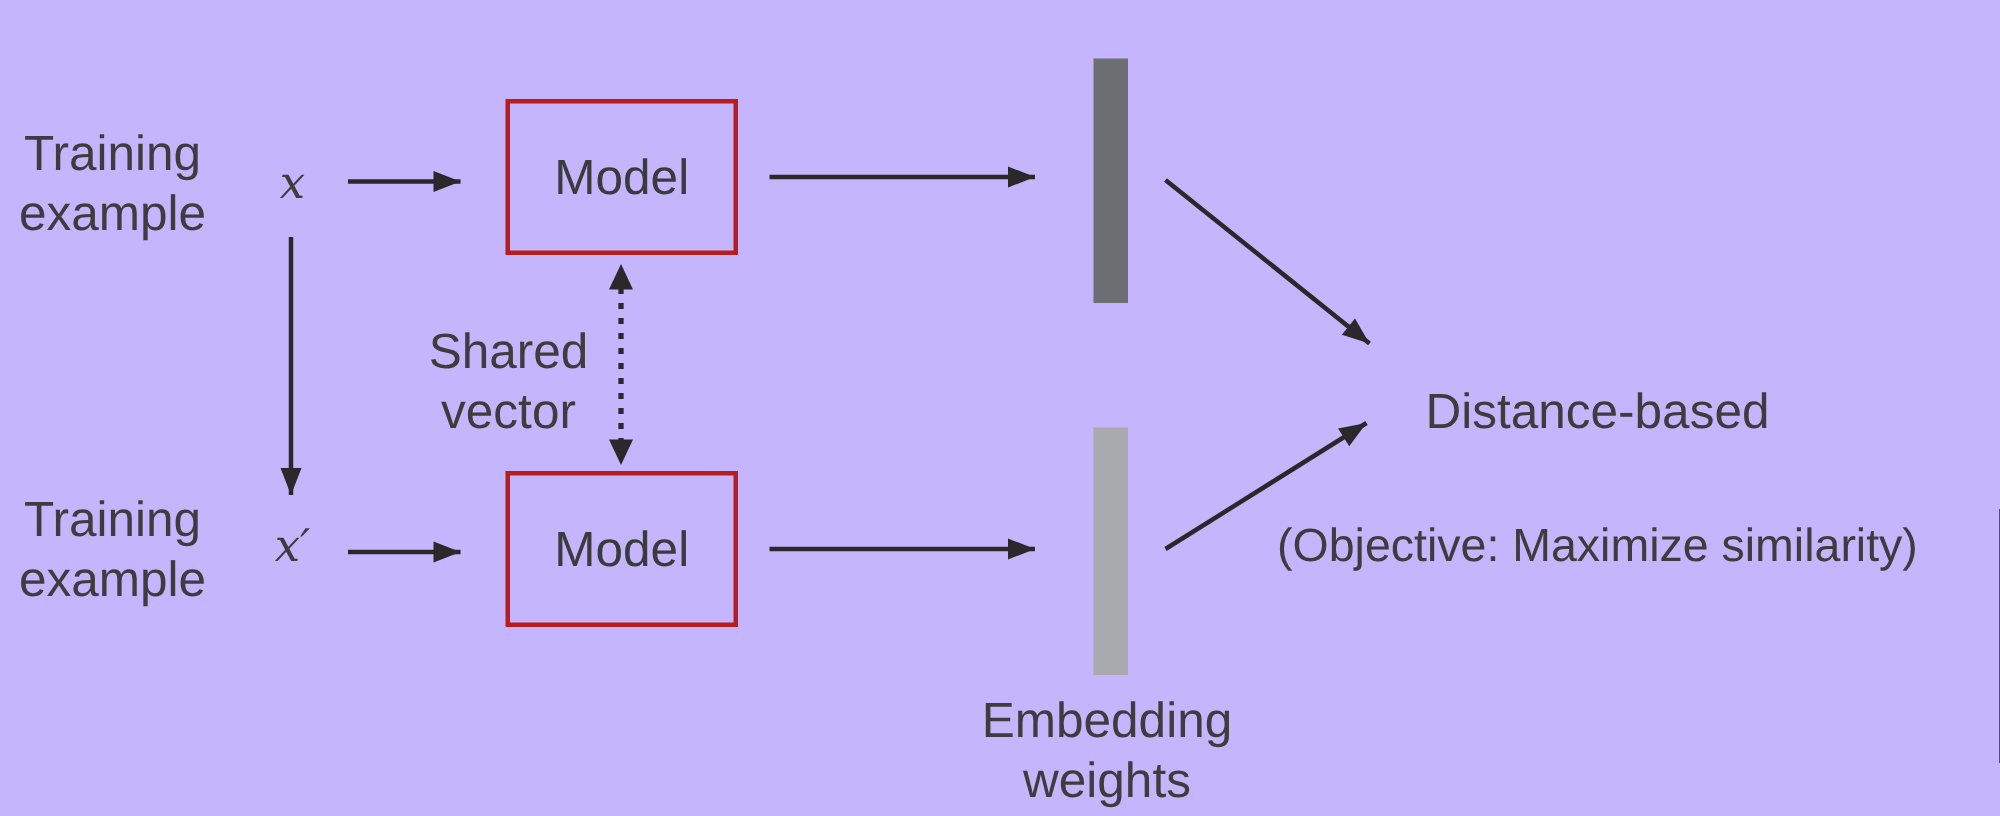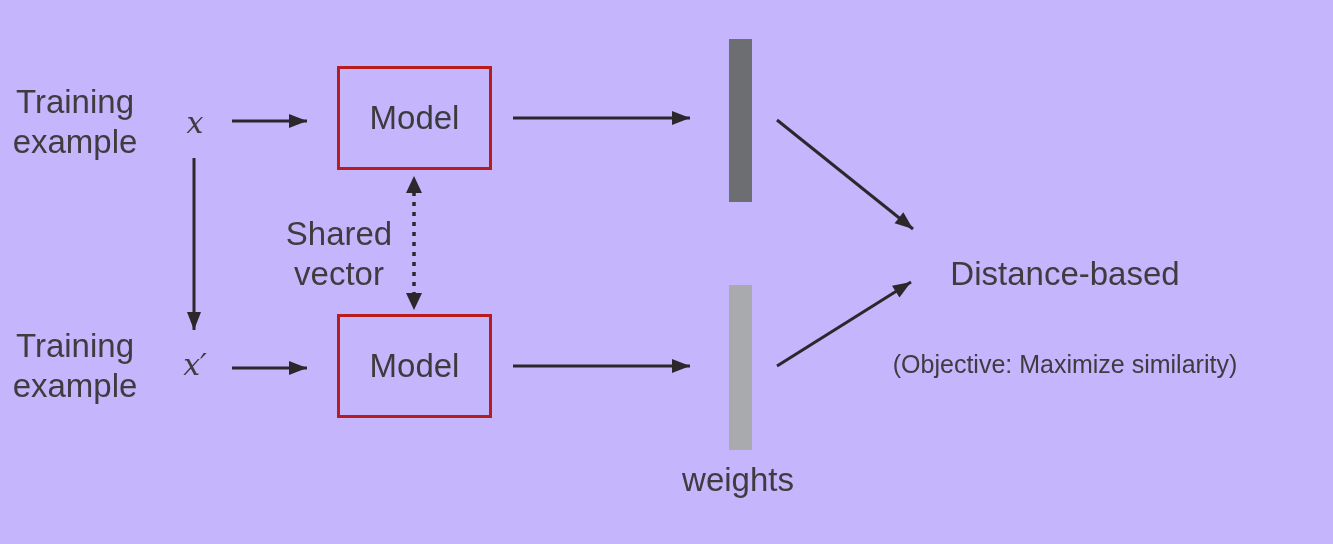--- a/index.html
+++ b/index.html
@@ -69,21 +69,21 @@
   }
   #model-box-top   { top: 66px; }
   #model-box-bottom{ top: 314px; }
   #training-example  { left: 0px;   width: 150px; top: 82px; }
   #perturbed-example { left: 0px;   width: 150px; top: 326px; }
   #x-label           { left: 168px; width: 54px;  top: 106px; }
   #x-prime-label     { left: 168px; width: 54px;  top: 348px; }
   #shared-weights    { left: 258px; width: 162px; top: 214px; }
   #embedding-vector  { left: 637px; width: 202px; top: 460px; }
   #loss-label        { left: 914px; width: 302px; top: 254px; }
-  #objective-label   { left: 814px; width: 502px; top: 344px; font-size: 25px; }
+  #objective-label   { left: 814px; width: 502px; top: 344px; font-size: 31px; }
 </style>
 </head>
 <body>
 
 <div id="canvas">
 
   <svg id="wires" viewBox="0 0 1333 544" xmlns="http://www.w3.org/2000/svg">
     <defs>
       <marker id="ah" markerWidth="20" markerHeight="16" refX="19" refY="8" orient="auto" markerUnits="userSpaceOnUse">
         <path d="M1,1 L19,8 L1,15 Z" class="head"></path>
@@ -131,20 +131,21 @@
   <div class="model-box" id="model-box-bottom">
     <span>Model</span>
   </div>
 
   <div class="label" id="shared-weights">
     <div>Shared</div>
     <div>vector</div>
   </div>
 
   <div class="label" id="embedding-vector">
+    <div>Embedding</div>
     <div>weights</div>
   </div>
 
   <div class="label" id="loss-label">
     <div>Distance-based</div>
   </div>
 
   <div class="label" id="objective-label">(Objective: Maximize similarity)</div>
 
 </div>

